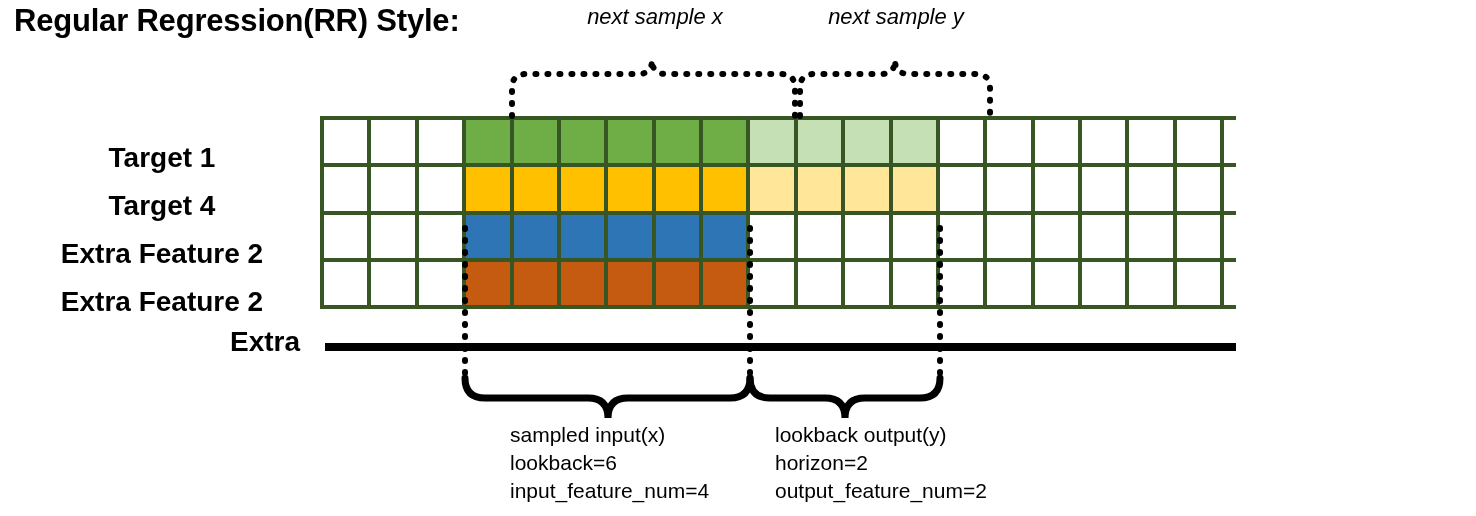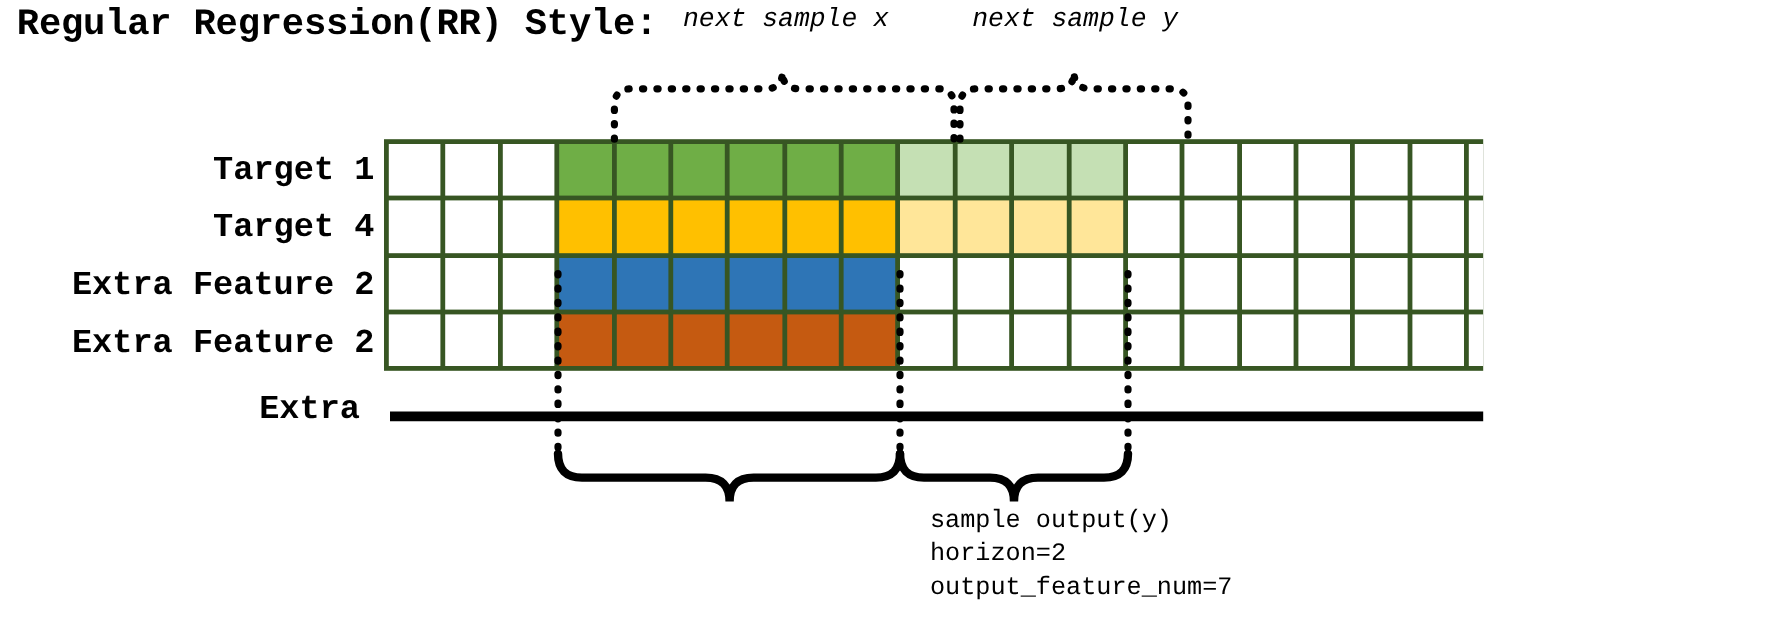--- a/index.html
+++ b/index.html
@@ -5,46 +5,47 @@
   html, body {
     margin: 0;
     padding: 0;
     background: #ffffff;
   }
   #root {
     position: relative;
     width: 1236px;
     height: 516px;
     background: #ffffff;
-    font-family: Liberation Mono, monospace;
+    font-family: Liberation Sans, sans-serif;
     overflow: hidden;
   }
 
   
   #title {
     position: absolute;
     left: 14px;
     top: 3px;
     font-size: 31px;
     font-weight: 700;
     color: #000000;
     white-space: nowrap;
     letter-spacing: -0.2px;
   }
 
   
   .row-label {
     position: absolute;
     right: 0;
     width: 300px;
-    text-align: right;
+    text-align: center;
     font-size: 28px;
     font-weight: 700;
     color: #000000;
     white-space: nowrap;
+    margin-top: 15px;
   }
   #row-labels {
     position: absolute;
     left: 0;
     top: 0;
     width: 312px;
     height: 320px;
   }
 
   #time-label {
@@ -226,24 +227,29 @@
       <div class="cell c-white" style="background: rgb(255, 255, 255);"></div>
       <div class="cell c-white" style="background: rgb(255, 255, 255);"></div>
       <div class="cell c-white" style="background: rgb(255, 255, 255);"></div>
       <div class="cell c-white" style="background: rgb(255, 255, 255);"></div>
       <div class="cell c-white" style="background: rgb(255, 255, 255);"></div>
       <div class="cell c-white" style="background: rgb(255, 255, 255);"></div>
       <div class="cell c-white" style="background: rgb(255, 255, 255);"></div>
       <div class="cell c-white" style="background: rgb(255, 255, 255);"></div>
     </div>
 
+  <div class="anno-bottom" id="anno-input">
+    <div>sampled input(x)</div>
+    <div>lookback=6</div>
+    <div>input_feature_num=4</div>
+  </div>
   <div class="anno-bottom" id="anno-output">
-    <div>sample output(y)</div>
+    <div>lookback output(y)</div>
     <div>horizon=2</div>
-    <div>output_feature_num=7</div>
+    <div>output_feature_num=2</div>
   </div>
 
   <svg id="overlay" viewBox="0 0 1476 516">
 
     <path d="M 512,116 L 512,88 Q 512,74 526,74 L 638,74 Q 652,74 652,60 Q 652,74 666,74 L 781,74 Q 795,74 795,88 L 795,116" fill="none" stroke="#000000" stroke-width="6" stroke-dasharray="1 11" stroke-linecap="round"></path>
 
     <path d="M 800,116 L 800,88 Q 800,74 814,74 L 881,74 Q 895,74 895,60 Q 895,74 909,74 L 976,74 Q 990,74 990,88 L 990,116" fill="none" stroke="#000000" stroke-width="6" stroke-dasharray="1 11" stroke-linecap="round"></path>
 
     <line x1="465" y1="228" x2="465" y2="378" stroke="#000000" stroke-width="6" stroke-dasharray="1 11" stroke-linecap="round"></line>
     <line x1="750" y1="228" x2="750" y2="378" stroke="#000000" stroke-width="6" stroke-dasharray="1 11" stroke-linecap="round"></line>

